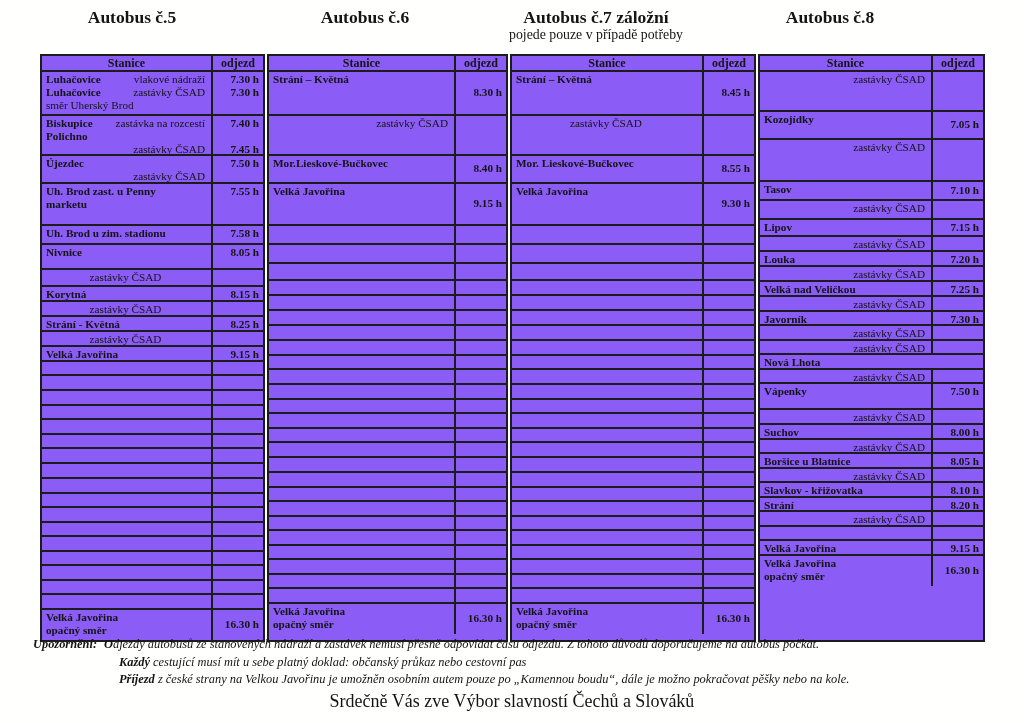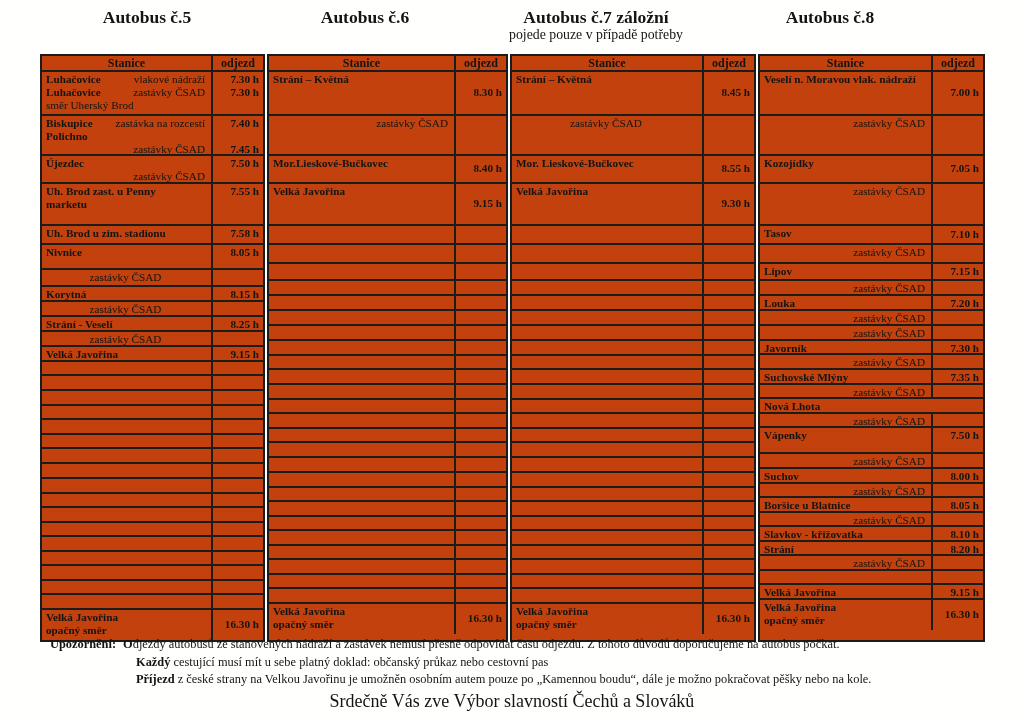--- a/index.html
+++ b/index.html
@@ -1,41 +1,41 @@
 <!DOCTYPE html>
 <html><head>
 <meta charset="utf-8">
 <style>
   html,body{margin:0;padding:0;background:#e8e8e8;}
   .page{position:relative;width:1024px;height:723px;background:#fffffe;overflow:hidden;
         font-family:"Liberation Serif","DejaVu Serif",serif;color:#141414;}
   
   .header-area{position:absolute;top:0;left:0;width:100%;height:54px;}
   .bus-title{position:absolute;top:7px;transform:translateX(-50%);font-size:17.5px;font-weight:bold;white-space:nowrap;}
-  .tt1{left:147px}.tt2{left:365px}.tt3{left:596px}.tt4{left:830px}
+  .tt1{left:132px}.tt2{left:365px}.tt3{left:596px}.tt4{left:830px}
   .bus-subtitle{position:absolute;top:27px;left:596px;transform:translateX(-50%);font-size:13.8px;white-space:nowrap;}
   
   #tables{position:absolute;top:54px;left:40px;display:flex;gap:2px;}
-  .bus-table{border:2px solid #1c1c1c;background:#c2410c;flex:none;box-sizing:border-box;}
+  .bus-table{border:2px solid #1c1c1c;background:#8b5cf6;flex:none;box-sizing:border-box;}
   .bus-table.w1{width:225px}.bus-table.w2{width:241px}.bus-table.w3{width:246px}.bus-table.w4{width:227px}
   .trow{display:flex;box-sizing:border-box;border-bottom:2px solid #1c1c1c;overflow:hidden;}
   .trow:last-child{border-bottom:none;}
   .cell{box-sizing:border-box;}
   .cell.st{flex:1;position:relative;padding:1px 6px 0 4px;overflow:hidden;}
   .cell.tm{width:52px;flex:none;position:relative;border-left:2px solid #1c1c1c;overflow:hidden;}
   .thead .hcell{display:flex;align-items:center;justify-content:center;font-weight:bold;font-size:12px;padding:0;}
   .tline{height:13.2px;line-height:13.2px;font-size:11.2px;display:flex;white-space:nowrap;}
   .tline.spread{justify-content:space-between;}
   .tline.right{justify-content:flex-end;}
   .tline.center{justify-content:center;}
   .b{font-weight:bold;}
   .time{position:absolute;right:4px;font-weight:bold;font-size:11.2px;line-height:13.2px;white-space:nowrap;}
   .time.mid{top:50%;transform:translateY(-50%);}
   
-  .notes{position:absolute;top:636px;left:50px;width:940px;}
+  .notes{position:absolute;top:636px;left:33px;width:940px;font-style:italic;}
   .note-line{font-size:12.4px;line-height:17.6px;white-space:nowrap;}
   .note-line .lbl{font-weight:bold;margin-right:7px;}
   .note-line.indent{margin-left:86px;}
   .invite{position:absolute;top:691px;left:0;width:100%;text-align:center;font-size:18px;}
 </style>
 </head>
 <body>
 
 <div class="page">
 
@@ -154,21 +154,21 @@
         </div>
         <div class="trow" style="height: 15px;">
           <div class="cell st">
             <div class="tline center">zastávky ČSAD</div>
           </div>
           <div class="cell tm"></div>
         </div>
         <div class="trow" style="height: 15px;">
           <div class="cell st">
             <div class="tline">
-              <span class="b">Strání - Veselí</span>
+              <span class="b">Strání - Květná</span>
             </div>
           </div>
           <div class="cell tm">
             <div class="time" style="top: 1px;">8.25 h</div>
           </div>
         </div>
         <div class="trow" style="height: 15px;">
           <div class="cell st">
             <div class="tline center">zastávky ČSAD</div>
           </div>
@@ -576,30 +576,20 @@
           <div class="cell tm">
             <div class="time mid">16.30 h</div>
           </div>
         </div>
       </div>
       <div class="bus-table w4">
         <div class="trow thead" style="height: 16px;">
           <div class="cell st hcell">Stanice</div>
           <div class="cell tm hcell">odjezd</div>
         </div>
-        <div class="trow" style="height: 44px;">
-          <div class="cell st">
-            <div class="tline">
-              <span class="b">Veselí n. Moravou vlak. nádraží</span>
-            </div>
-          </div>
-          <div class="cell tm">
-            <div class="time mid">7.00 h</div>
-          </div>
-        </div>
         <div class="trow" style="height: 40px;">
           <div class="cell st">
             <div class="tline right">
               <span>zastávky ČSAD</span>
             </div>
           </div>
           <div class="cell tm"></div>
         </div>
         <div class="trow" style="height: 28px;">
           <div class="cell st">
@@ -668,20 +658,30 @@
         <div class="trow" style="height: 15px;">
           <div class="cell st">
             <div class="tline right">
               <span>zastávky ČSAD</span>
             </div>
           </div>
           <div class="cell tm"></div>
         </div>
         <div class="trow" style="height: 15px;">
           <div class="cell st">
+            <div class="tline">
+              <span class="b">Velká nad Veličkou</span>
+            </div>
+          </div>
+          <div class="cell tm">
+            <div class="time" style="top: 1px;">7.25 h</div>
+          </div>
+        </div>
+        <div class="trow" style="height: 15px;">
+          <div class="cell st">
             <div class="tline right">
               <span>zastávky ČSAD</span>
             </div>
           </div>
           <div class="cell tm"></div>
         </div>
         <div class="trow" style="height: 14px;">
           <div class="cell st">
             <div class="tline">
               <span class="b">Javorník</span>
@@ -691,30 +691,20 @@
             <div class="time" style="top: 1px;">7.30 h</div>
           </div>
         </div>
         <div class="trow" style="height: 15px;">
           <div class="cell st">
             <div class="tline right">
               <span>zastávky ČSAD</span>
             </div>
           </div>
           <div class="cell tm"></div>
-        </div>
-        <div class="trow" style="height: 15px;">
-          <div class="cell st">
-            <div class="tline">
-              <span class="b">Suchovské Mlýny</span>
-            </div>
-          </div>
-          <div class="cell tm">
-            <div class="time" style="top: 1px;">7.35 h</div>
-          </div>
         </div>
         <div class="trow" style="height: 14px;">
           <div class="cell st">
             <div class="tline right">
               <span>zastávky ČSAD</span>
             </div>
           </div>
           <div class="cell tm"></div>
         </div>
         <div class="trow" style="height: 15px; flex-direction: column;">

